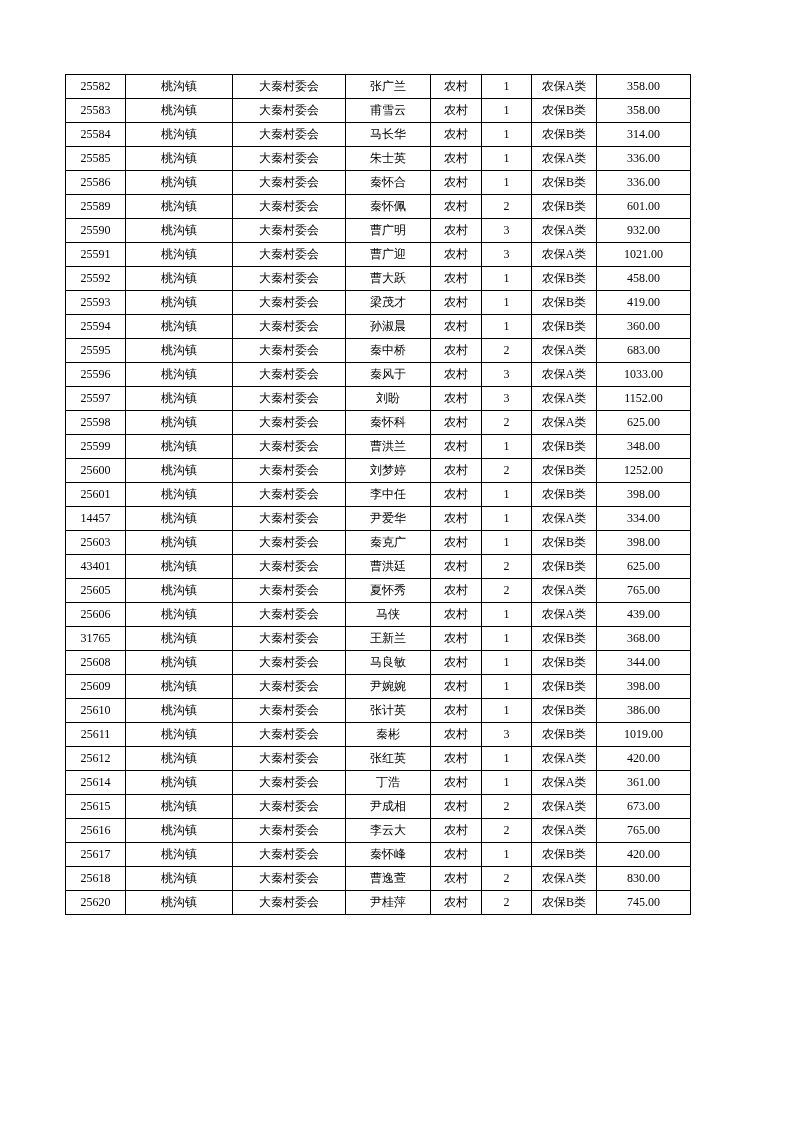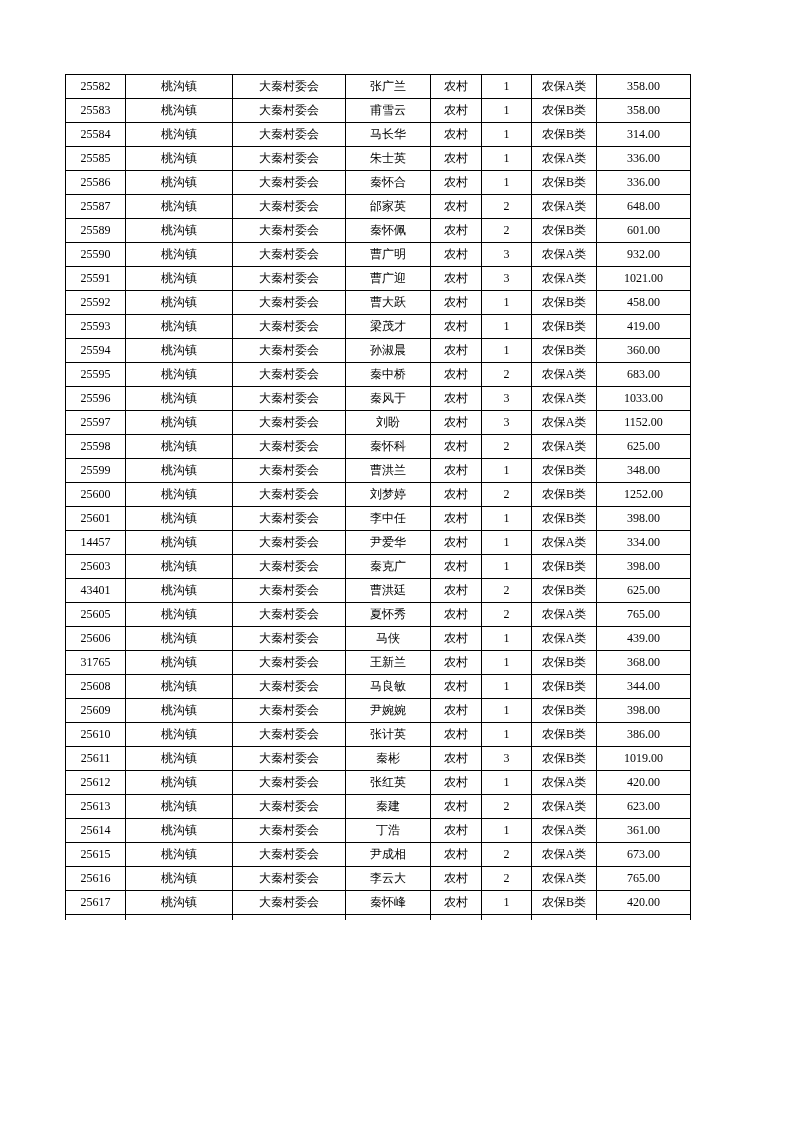--- a/index.html
+++ b/index.html
@@ -103,30 +103,20 @@
           <td>25586</td>
           <td>桃沟镇</td>
           <td>大秦村委会</td>
           <td>秦怀合</td>
           <td>农村</td>
           <td>1</td>
           <td>农保B类</td>
           <td>336.00</td>
         </tr>
         <tr>
-          <td>25587</td>
-          <td>桃沟镇</td>
-          <td>大秦村委会</td>
-          <td>邰家英</td>
-          <td>农村</td>
-          <td>2</td>
-          <td>农保A类</td>
-          <td>648.00</td>
-        </tr>
-        <tr>
           <td>25589</td>
           <td>桃沟镇</td>
           <td>大秦村委会</td>
           <td>秦怀佩</td>
           <td>农村</td>
           <td>2</td>
           <td>农保B类</td>
           <td>601.00</td>
         </tr>
         <tr>
@@ -353,30 +343,20 @@
           <td>25612</td>
           <td>桃沟镇</td>
           <td>大秦村委会</td>
           <td>张红英</td>
           <td>农村</td>
           <td>1</td>
           <td>农保A类</td>
           <td>420.00</td>
         </tr>
         <tr>
-          <td>25613</td>
-          <td>桃沟镇</td>
-          <td>大秦村委会</td>
-          <td>秦建</td>
-          <td>农村</td>
-          <td>2</td>
-          <td>农保A类</td>
-          <td>623.00</td>
-        </tr>
-        <tr>
           <td>25614</td>
           <td>桃沟镇</td>
           <td>大秦村委会</td>
           <td>丁浩</td>
           <td>农村</td>
           <td>1</td>
           <td>农保A类</td>
           <td>361.00</td>
         </tr>
         <tr>
@@ -411,16 +391,26 @@
         </tr>
         <tr>
           <td>25618</td>
           <td>桃沟镇</td>
           <td>大秦村委会</td>
           <td>曹逸萱</td>
           <td>农村</td>
           <td>2</td>
           <td>农保A类</td>
           <td>830.00</td>
+        </tr>
+        <tr>
+          <td>25620</td>
+          <td>桃沟镇</td>
+          <td>大秦村委会</td>
+          <td>尹桂萍</td>
+          <td>农村</td>
+          <td>2</td>
+          <td>农保B类</td>
+          <td>745.00</td>
         </tr>
       </tbody>
   </table>
 </div>
 
 </body></html>

